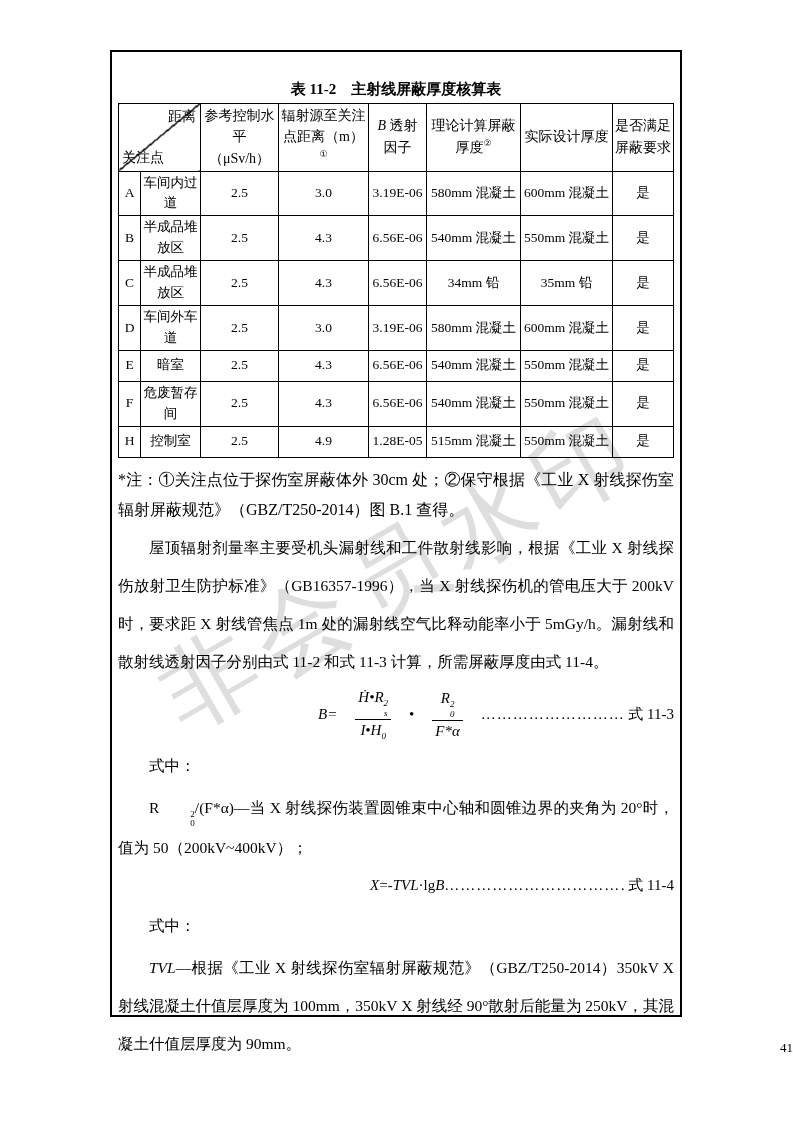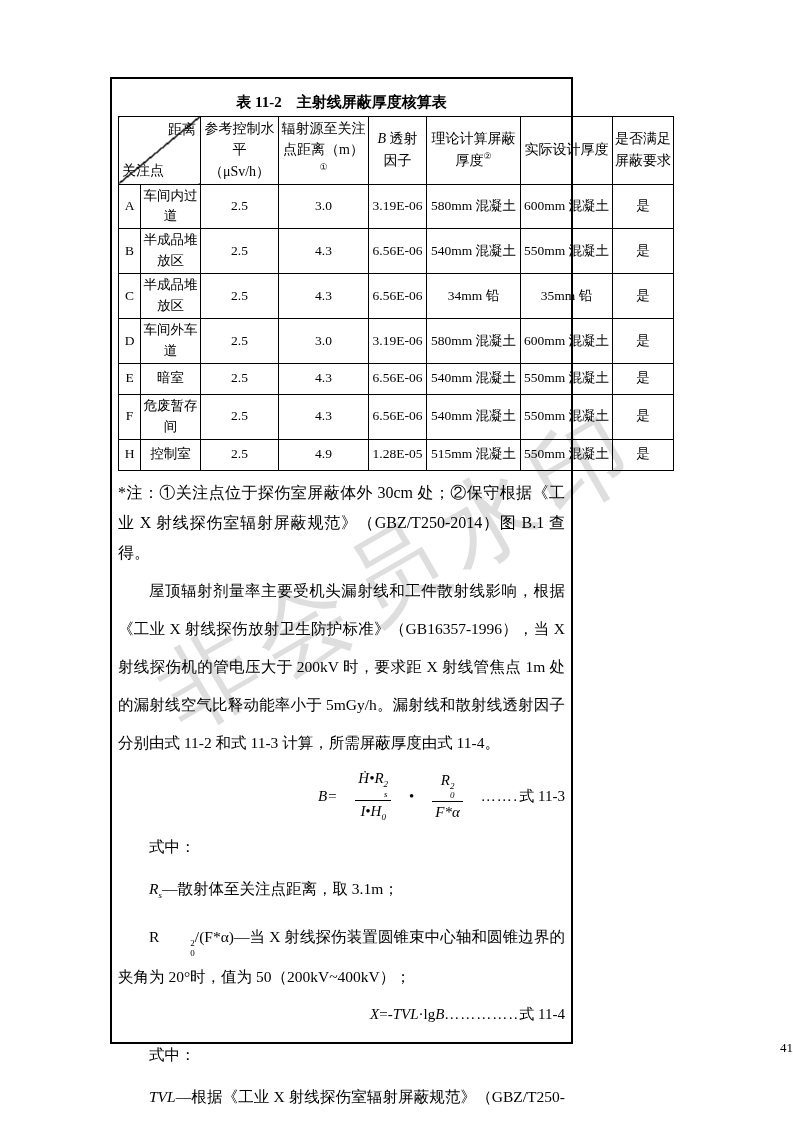--- a/index.html
+++ b/index.html
@@ -19,24 +19,24 @@
     font-family: "Liberation Sans", "DejaVu Sans", sans-serif;
     font-size: 95px; line-height: 1; letter-spacing: 12px;
     color: #dedede;
     transform: rotate(-30deg);
     white-space: nowrap;
     z-index: 0;
     user-select: none;
   }
   .content-box {
     position: absolute;
-    left: 110px; top: 77px;
-    width: 463px; height: 967px;
+    left: 110px; top: 50px;
+    width: 572px; height: 967px;
     border: 2px solid #000;
-    padding: 2px 6px;
+    padding: 16px 6px;
     z-index: 1;
   }
   .table-title {
     margin-top: 12px;
     text-align: center;
     font-size: 15px; font-weight: bold;
     line-height: 1.3;
   }
   table.shield {
     border-collapse: collapse;
@@ -263,21 +263,20 @@
               </span></span>
           <span class="den">F*α</span>
         </span>
       </span>
       <span class="f-dots">…………………………………</span>
       <span class="f-label">式 11-3</span>
     </div>
 
     <p class="body-p indent">式中：</p>
 
-    <p class="body-p indent"><span class="it">R</span><sub class="sub9 it">s</sub><span>—散射体至关注点距离，取 3.1m；</span></p>
 
     <p class="body-p indent"><span>R</span><span class="ss" style="font-style:normal">
           <span class="ss-up">2</span>
           <span class="ss-dn">0</span>
         </span><span>/(F*α)</span><span>—当 X 射线探伤装置圆锥束中心轴和圆锥边界的夹角为 20°时，值为 50（200kV~400kV）；</span></p>
 
     <div class="formula-line f4">
       <span class="f-pad4"></span>
       <span class="f-body">
         <span class="it">X</span>

